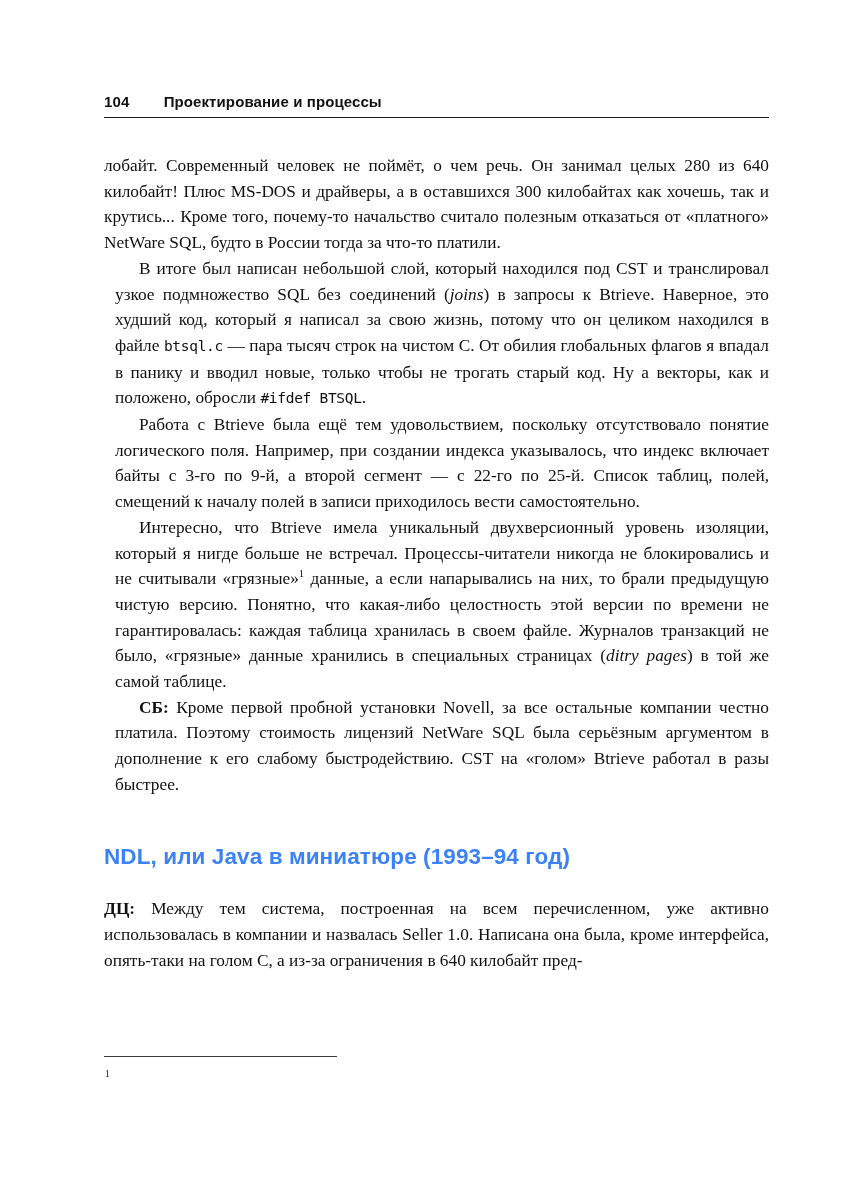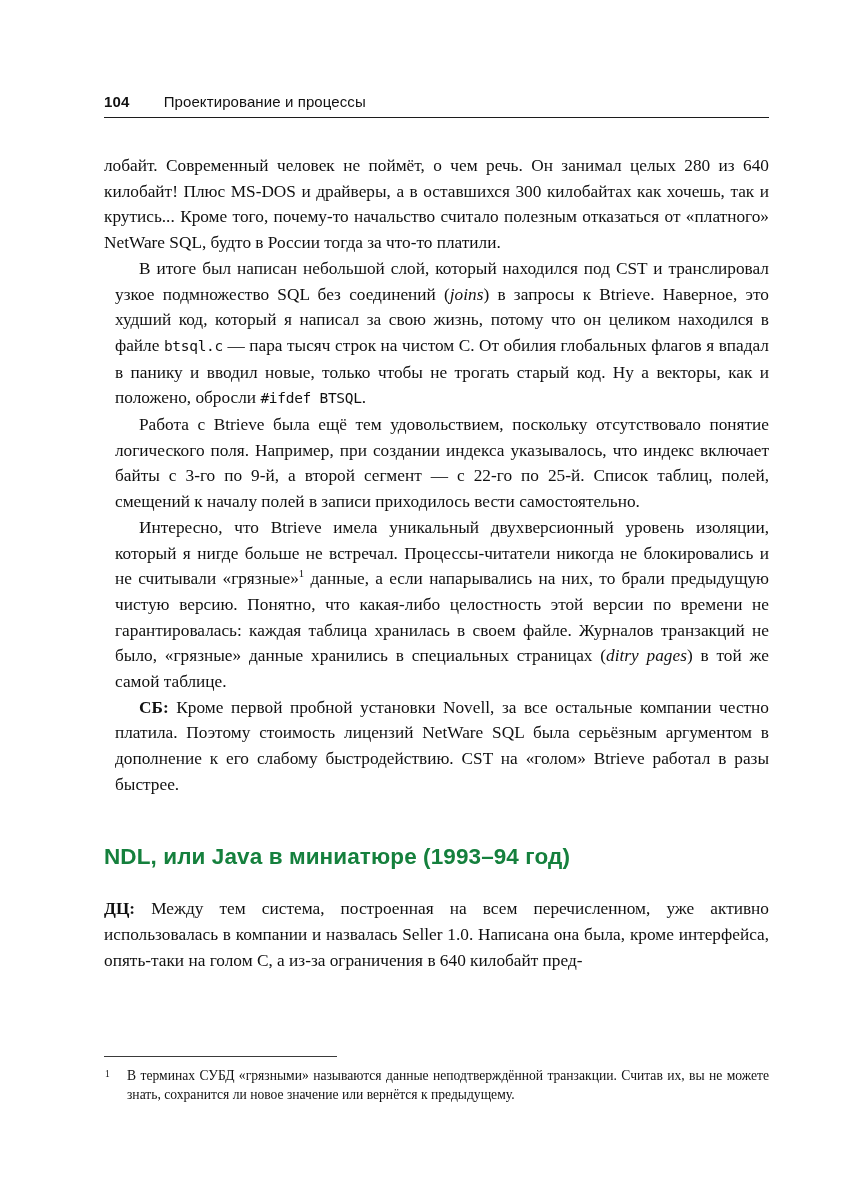--- a/index.html
+++ b/index.html
@@ -23,21 +23,21 @@
   
   .page-header {
     margin-top: 93px;
     font-family: "Liberation Sans", sans-serif;
     font-size: 15px;
     color: #111;
     display: flex;
     align-items: baseline;
   }
   .page-num { font-weight: bold; margin-right: 34px; letter-spacing: 0.2px; }
-  .running-title { font-weight: normal; letter-spacing: 0.1px; }
+  .running-title { font-weight: bold; letter-spacing: 0.1px; }
   .header-rule {
     border: none;
     border-bottom: 1.6px solid #1c1c1c;
     margin-top: 7px;
   }
   
   .body-copy {
     margin-top: 35px;
     font-family: "Liberation Serif", serif;
     font-size: 17.3px;
@@ -59,21 +59,21 @@
     font-size: 0.62em;
     vertical-align: super;
     line-height: 0;
   }
   
   .section-heading {
     font-family: "Liberation Sans", sans-serif;
     font-size: 22.5px;
     font-weight: bold;
     letter-spacing: 0.1px;
-    color: #15803d;
+    color: #3b82f6;
     margin-top: 46px;
     margin-bottom: 27px;
     text-align: left;
   }
   .after-heading { margin-top: 0; }
   
   .footnote-area {
     position: absolute;
     left: 104px;
     top: 1056px;
@@ -126,16 +126,15 @@
           <p class="para"><span class="seg-bold">ДЦ:</span><span class="seg-normal"> Между тем система, построенная на всем перечисленном, уже активно использовалась в компании и назвалась Seller 1.0. Написана она была, кроме интерфейса, опять-таки на голом C, а из-за ограничения в 640 килобайт пред-</span></p>
         </div>
     </main>
 
   </div>
 
   <footer class="footnote-area">
     <hr class="footnote-rule">
     <div class="footnote-body">
       <span class="fn-marker">1</span>
-      <span class="fn-text">В терминах СУБД «грязными» называются данные неподтверждённой транзакции. Считав их, вы не можете знать, сохранится ли новое значение или вернётся к предыдущему.</span>
     </div>
   </footer>
 </div>
 
 </body></html>

